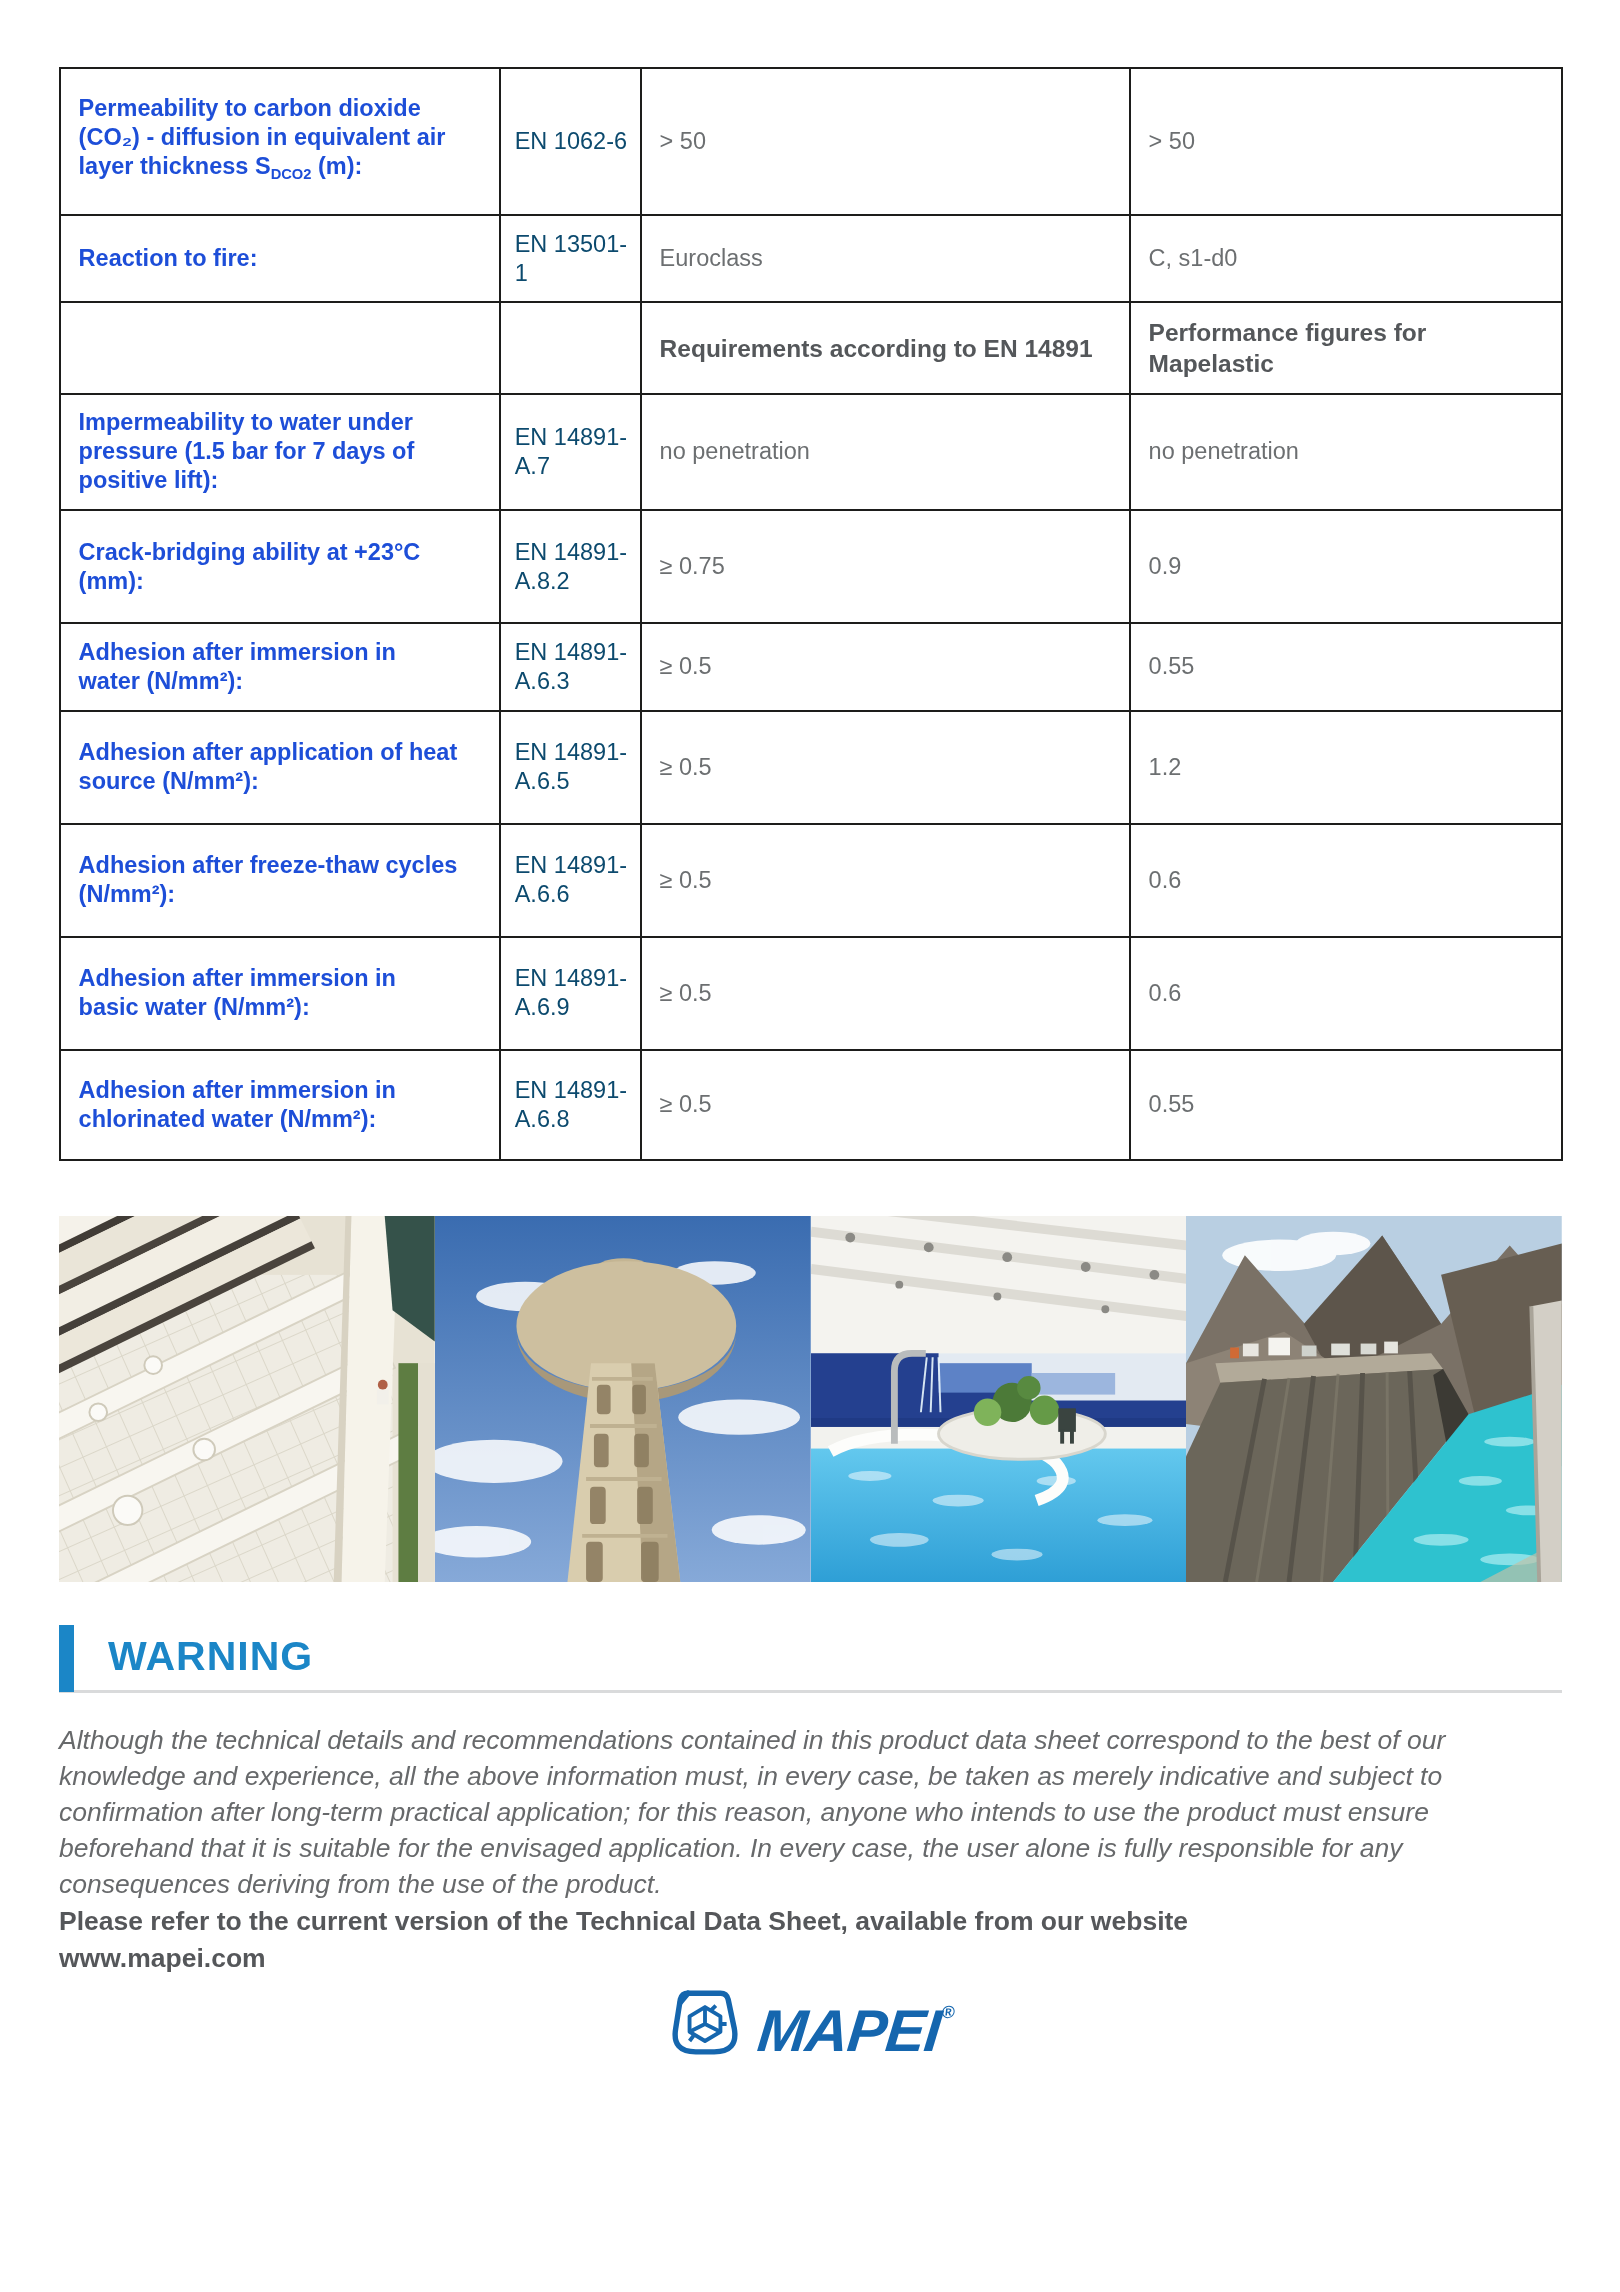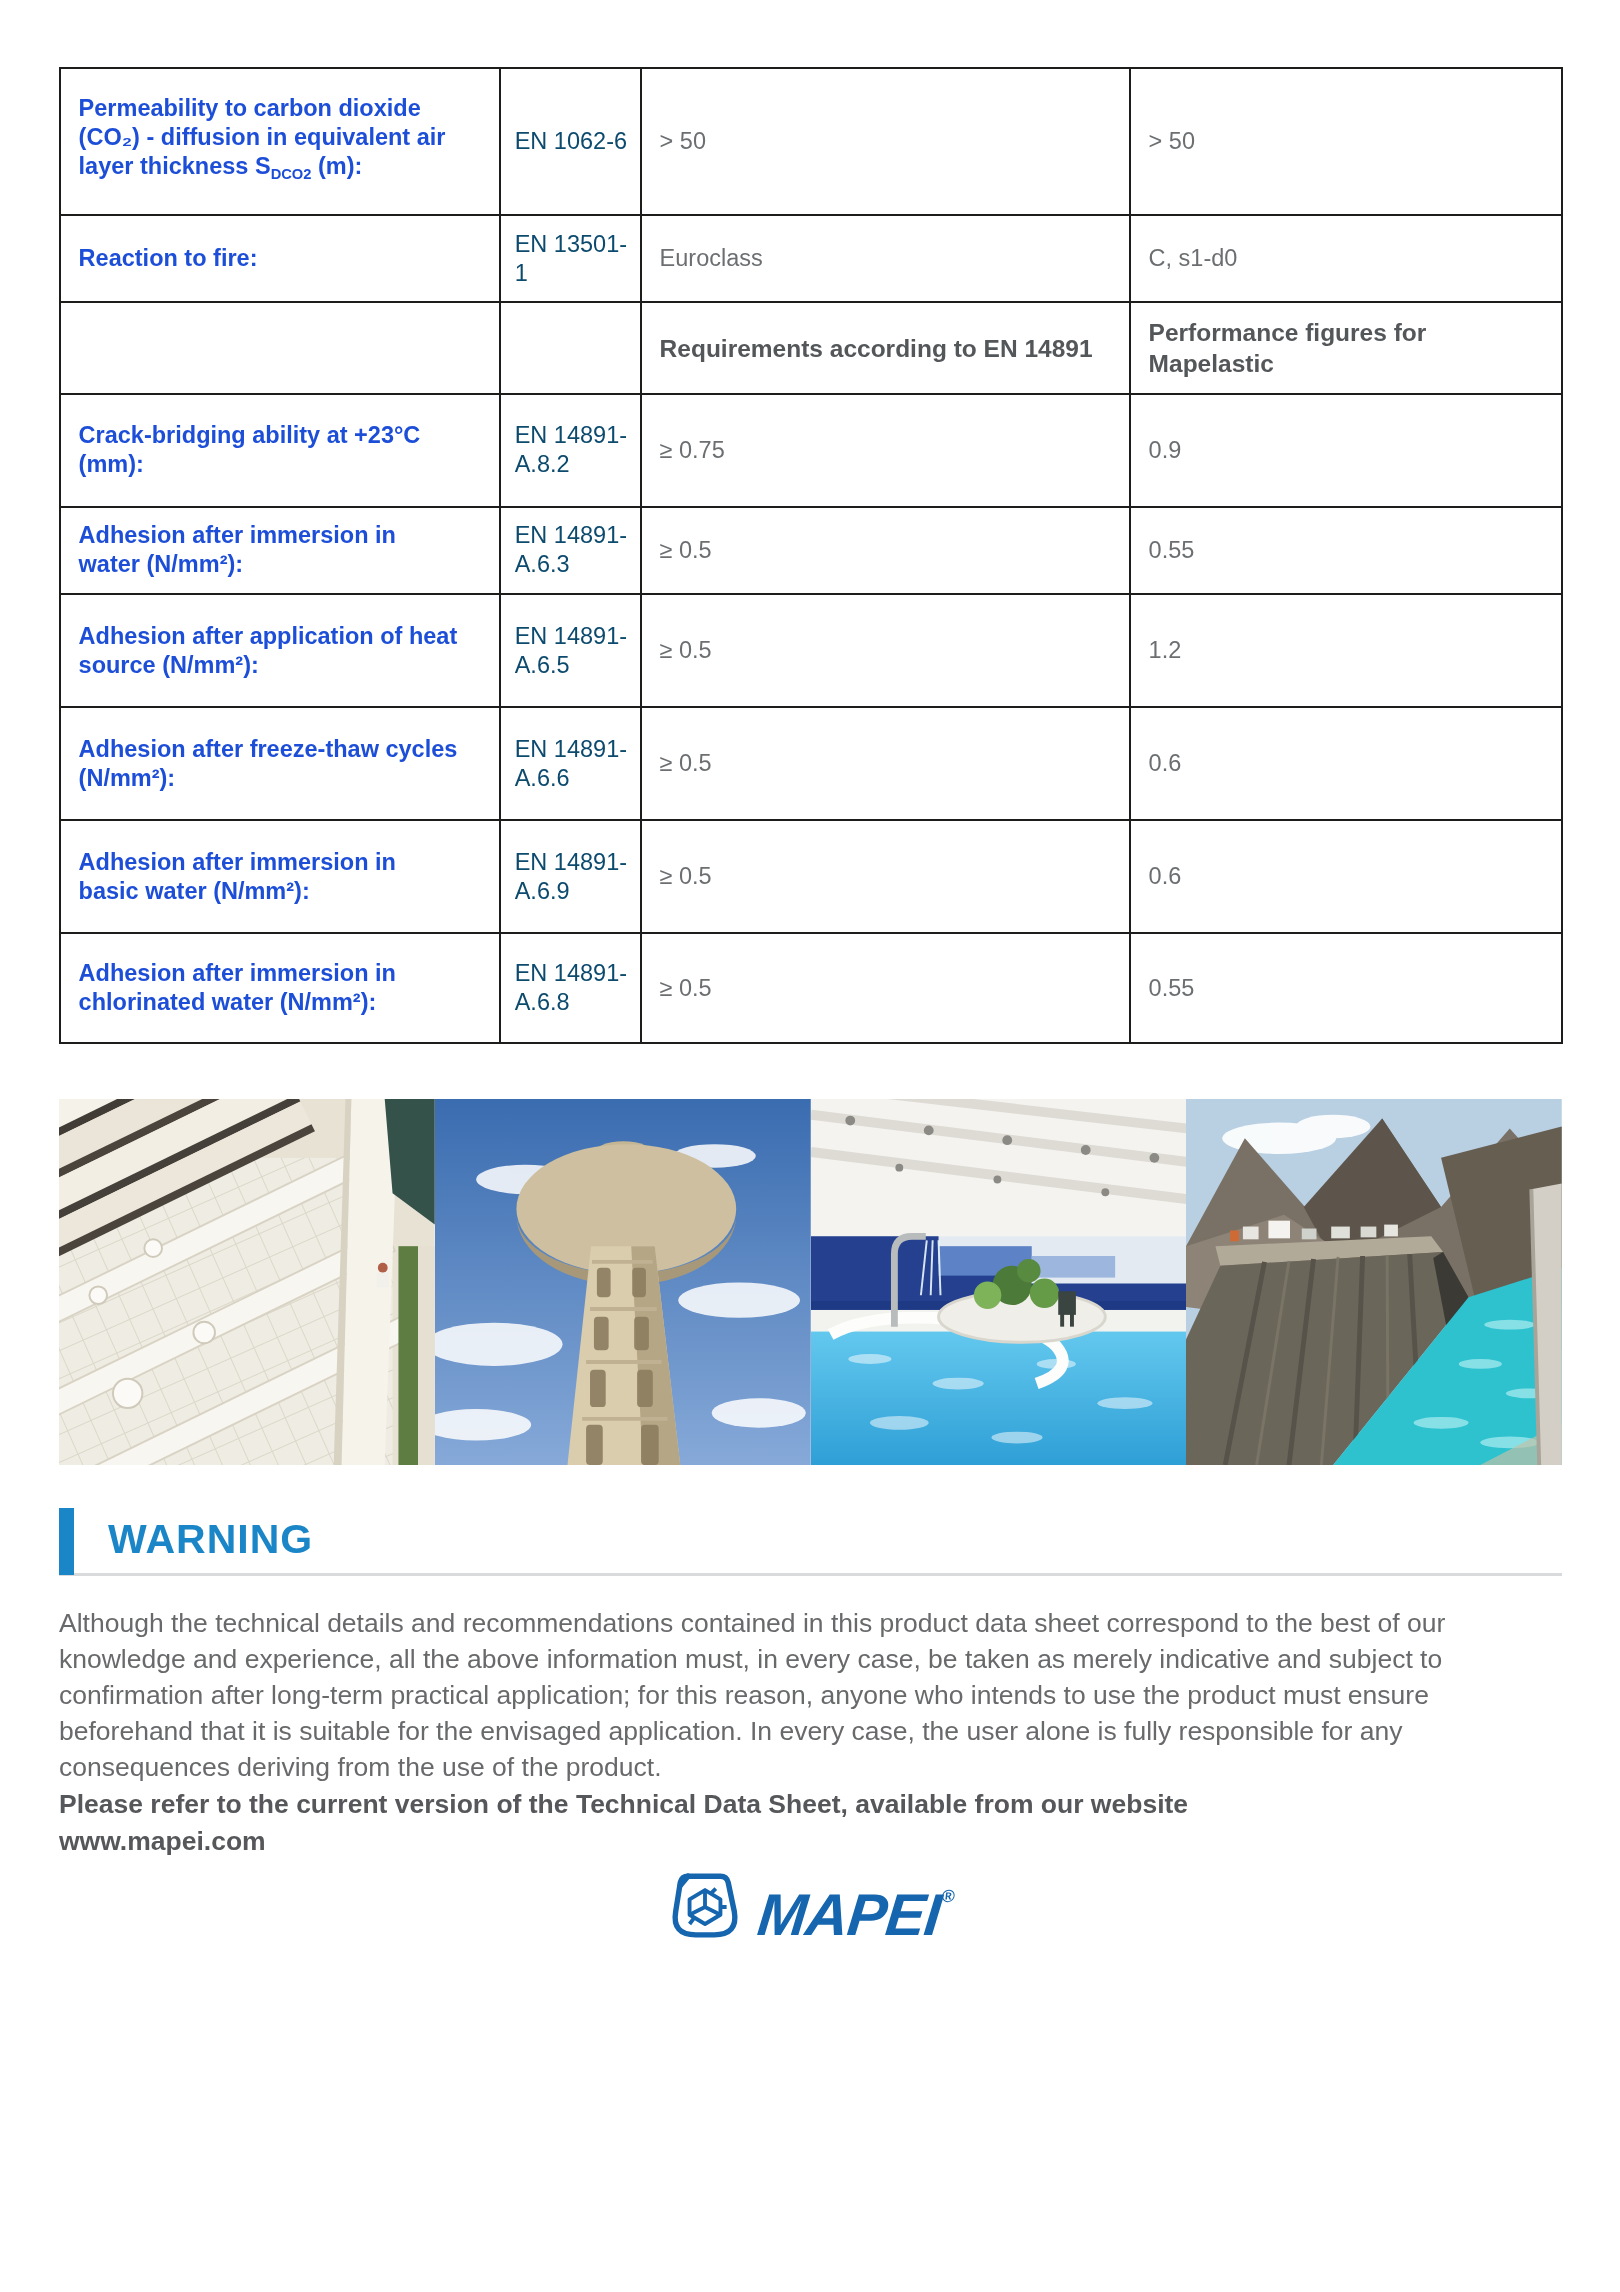--- a/index.html
+++ b/index.html
@@ -32,21 +32,21 @@
   .warning{width:1503px;margin:43px 59px 0 59px;}
   .warning-head{position:relative;height:65px;border-bottom:3.9px solid #d9dadb;}
   .warning-bar{position:absolute;left:0;top:0;width:14.7px;height:67px;background:#1b86c7;}
   .warning-title{
     margin-left:49px;font-size:41px;font-weight:bold;color:#1b86c7;
     line-height:63px;letter-spacing:1px;
   }
   
   .disclaimer{width:1503px;margin:29px 59px 0 59px;}
   .disclaimer .it{
-    max-width:1392px;font-size:26.5px;line-height:36px;color:#67696b;margin:0;
+    max-width:1392px;font-style:italic;font-size:26.5px;line-height:36px;color:#67696b;margin:0;
   }
   .disclaimer .bold{
     max-width:1392px;font-weight:bold;font-size:26.5px;line-height:35px;color:#55575a;margin:2px 0 0 0;
   }
   
   .logo-row{display:flex;justify-content:center;align-items:center;margin-top:9.8px;height:74px;}
   .logo-emblem{width:78px;height:71px;margin-right:15.7px;}
   .logo-word{
     font-size:59px;font-weight:bold;font-style:italic;color:#1566ae;
     letter-spacing:-1px;transform:skewX(-6deg);line-height:71px;
@@ -76,20 +76,26 @@
       <td class="label">Reaction to fire:</td>
       <td class="std">EN 13501-1</td>
       <td>Euroclass</td>
       <td>C, s1-d0</td>
     </tr>
     <tr style="height:90px">
       <td></td>
       <td></td>
       <td class="hdr">Requirements according to EN 14891</td>
       <td class="hdr"><span class="hdr-inner">Performance figures for Mapelastic</span></td>
+    </tr>
+    <tr style="height:116px">
+      <td class="label">Impermeability to water under pressure (1.5 bar for 7 days of positive lift):</td>
+      <td class="std">EN 14891-A.7</td>
+      <td>no penetration</td>
+      <td>no penetration</td>
     </tr>
     <tr style="height:113px">
       <td class="label">Crack-bridging ability at +23°C (mm):</td>
       <td class="std">EN 14891-A.8.2</td>
       <td>≥ 0.75</td>
       <td>0.9</td>
     </tr>
     <tr style="height:85px">
       <td class="label">Adhesion after immersion in water (N/mm²):</td>
       <td class="std">EN 14891-A.6.3</td>

